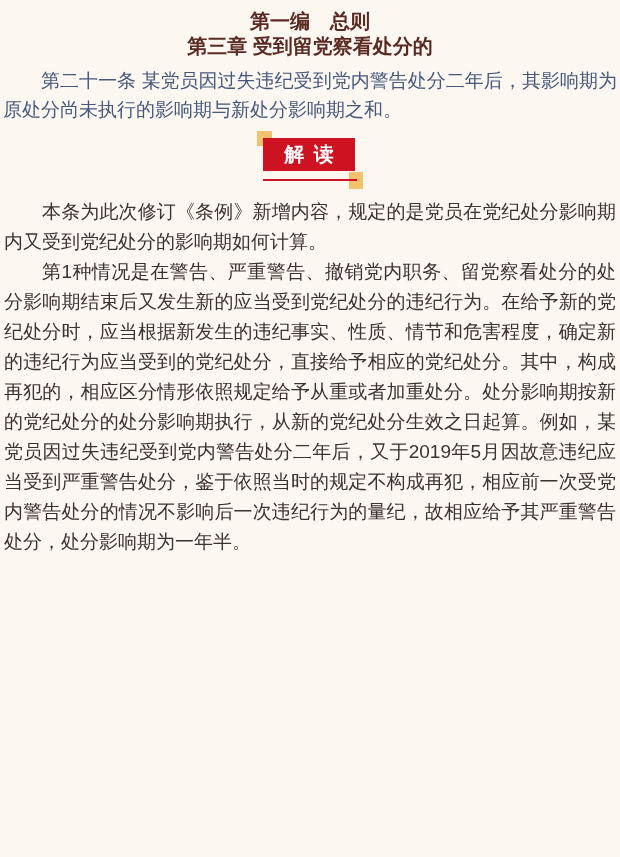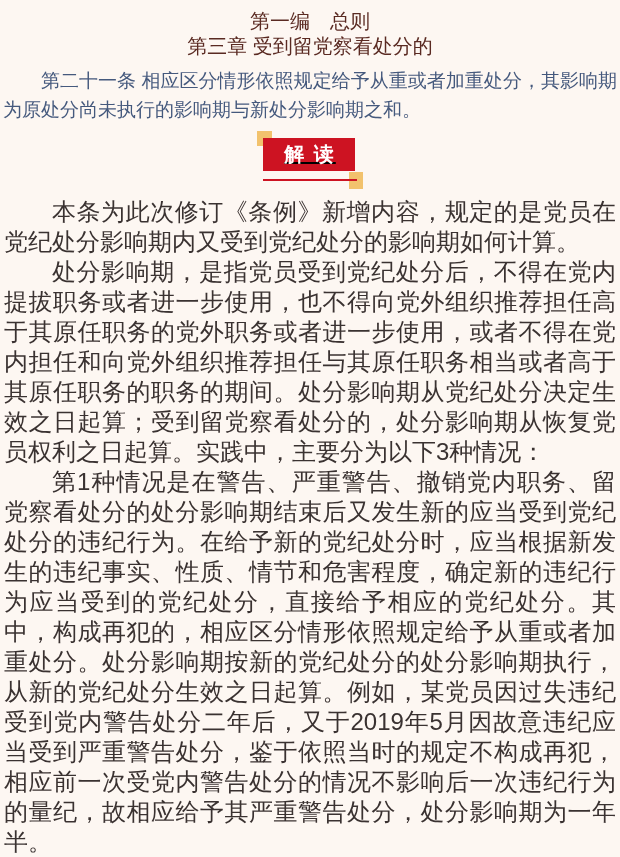--- a/index.html
+++ b/index.html
@@ -12,37 +12,37 @@
     overflow: hidden;
   }
   .page {
     width: 620px;
     height: 857px;
     padding-top: 9px;
   }
   
   .h-part, .h-chapter {
     text-align: center;
-    font-weight: normal;
+    font-weight: bold;
     color: #5a2a22;
     font-size: 20px;
     line-height: 25px;
   }
   
   .article {
     margin-top: 7px;
     padding: 0 3px;
     color: #45597d;
     font-size: 19px;
     line-height: 29px;
     text-align: justify;
     text-indent: 2em;
   }
   
-  .badge { width: 94px; margin: 14px auto 16px auto; position: relative; text-decoration: underline; }
+  .badge { width: 94px; margin: 14px auto 16px auto; position: relative; }
   .badge-box {
     position: relative;
     width: 92px;
     height: 33px;
     background: #cd1322;
     display: flex;
     align-items: center;
     justify-content: center;
     z-index: 1;
   }
@@ -66,45 +66,44 @@
     width: 94px;
     height: 2px;
     background: #cd1322;
     z-index: 2;
   }
   
   .content {
     margin-top: 9px;
     padding: 0 4px;
     color: #3a3231;
-    font-size: 24px;
+    font-size: 19px;
     line-height: 30px;
     text-align: justify;
   }
   .content p { text-indent: 2em; margin: 0; }
   .content strong { font-weight: bold; color: #332b2a; }
 </style>
 </head>
 <body>
 
 <div class="page">
 
   <div class="h-part">第一编　总则</div>
   <div class="h-chapter">第三章 受到留党察看处分的</div>
 
-  <div class="article">第二十一条 相应区分情形依照规定给予从重或者加重处分，其影响期为原处分尚未执行的影响期与新处分影响期之和。</div>
+  <div class="article">第二十一条 某党员因过失违纪受到党内警告处分二年后，其影响期为原处分尚未执行的影响期与新处分影响期之和。</div>
 
   <div class="badge">
     <span class="sq tl"></span>
     <span class="sq br"></span>
     <div class="badge-box">
       <span class="label">解 读</span>
     </div>
     <div class="badge-underline"></div>
   </div>
 
   <div class="content">
     <p><span>本条为此次修订《条例》新增内容，规定的是党员在党纪处分影响期内又受到党纪处分的影响期如何计算。</span></p>
-    <p><span>处分影响期，是指党员受到党纪处分后，不得在党内提拔职务或者进一步使用，也不得向党外组织推荐担任高于其原任职务的党外职务或者进一步使用，或者不得在党内担任和向党外组织推荐担任与其原任职务相当或者高于其原任职务的职务的期间。处分影响期从党纪处分决定生效之日起算；受到留党察看处分的，处分影响期从恢复党员权利之日起算。实践中，主要分为以下3种情况：</span></p>
     <p><span>第1种情况是在警告、严重警告、撤销党内职务、留党察看处分的处分影响期结束后又发生新的应当受到党纪处分的违纪行为。在给予新的党纪处分时，应当根据新发生的违纪事实、性质、情节和危害程度，确定新的违纪行为应当受到的党纪处分，直接给予相应的党纪处分。其中，构成再犯的，相应区分情形依照规定给予从重或者加重处分。处分影响期按新的党纪处分的处分影响期执行，从新的党纪处分生效之日起算。例如，某党员因过失违纪受到党内警告处分二年后，又于2019年5月因故意违纪应当受到严重警告处分，鉴于依照当时的规定不构成再犯，相应前一次受党内警告处分的情况不影响后一次违纪行为的量纪，故相应给予其严重警告处分，处分影响期为一年半。</span></p>
   </div>
 
 </div>
 
 </body></html>

